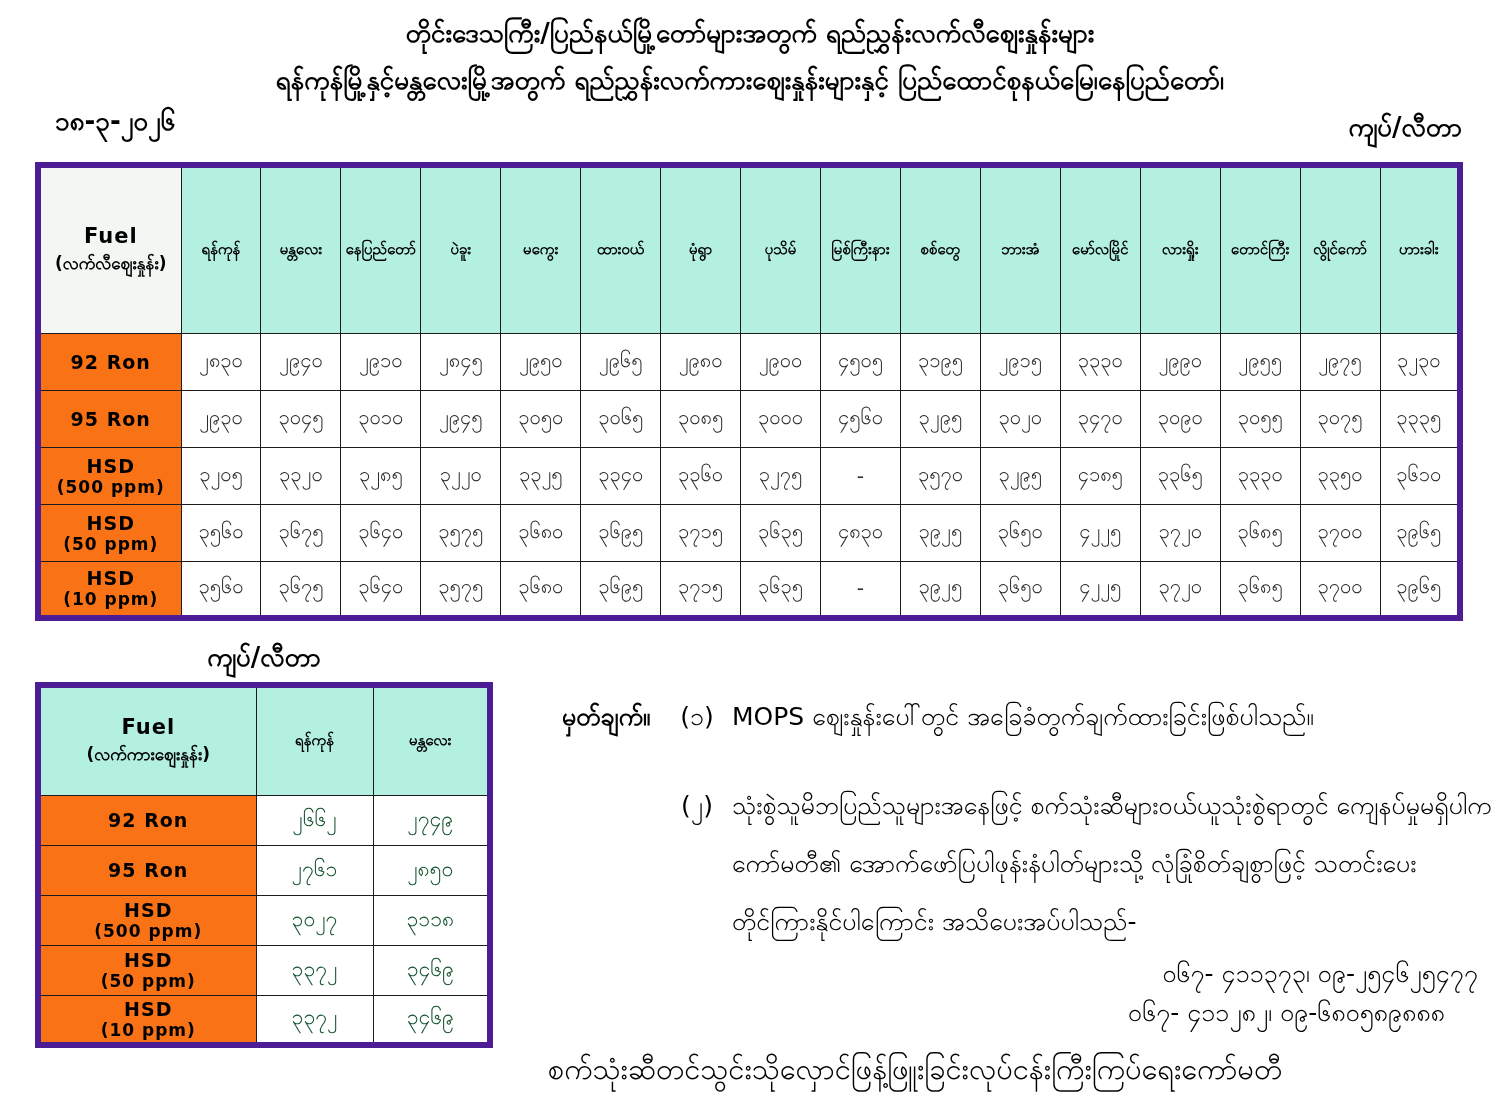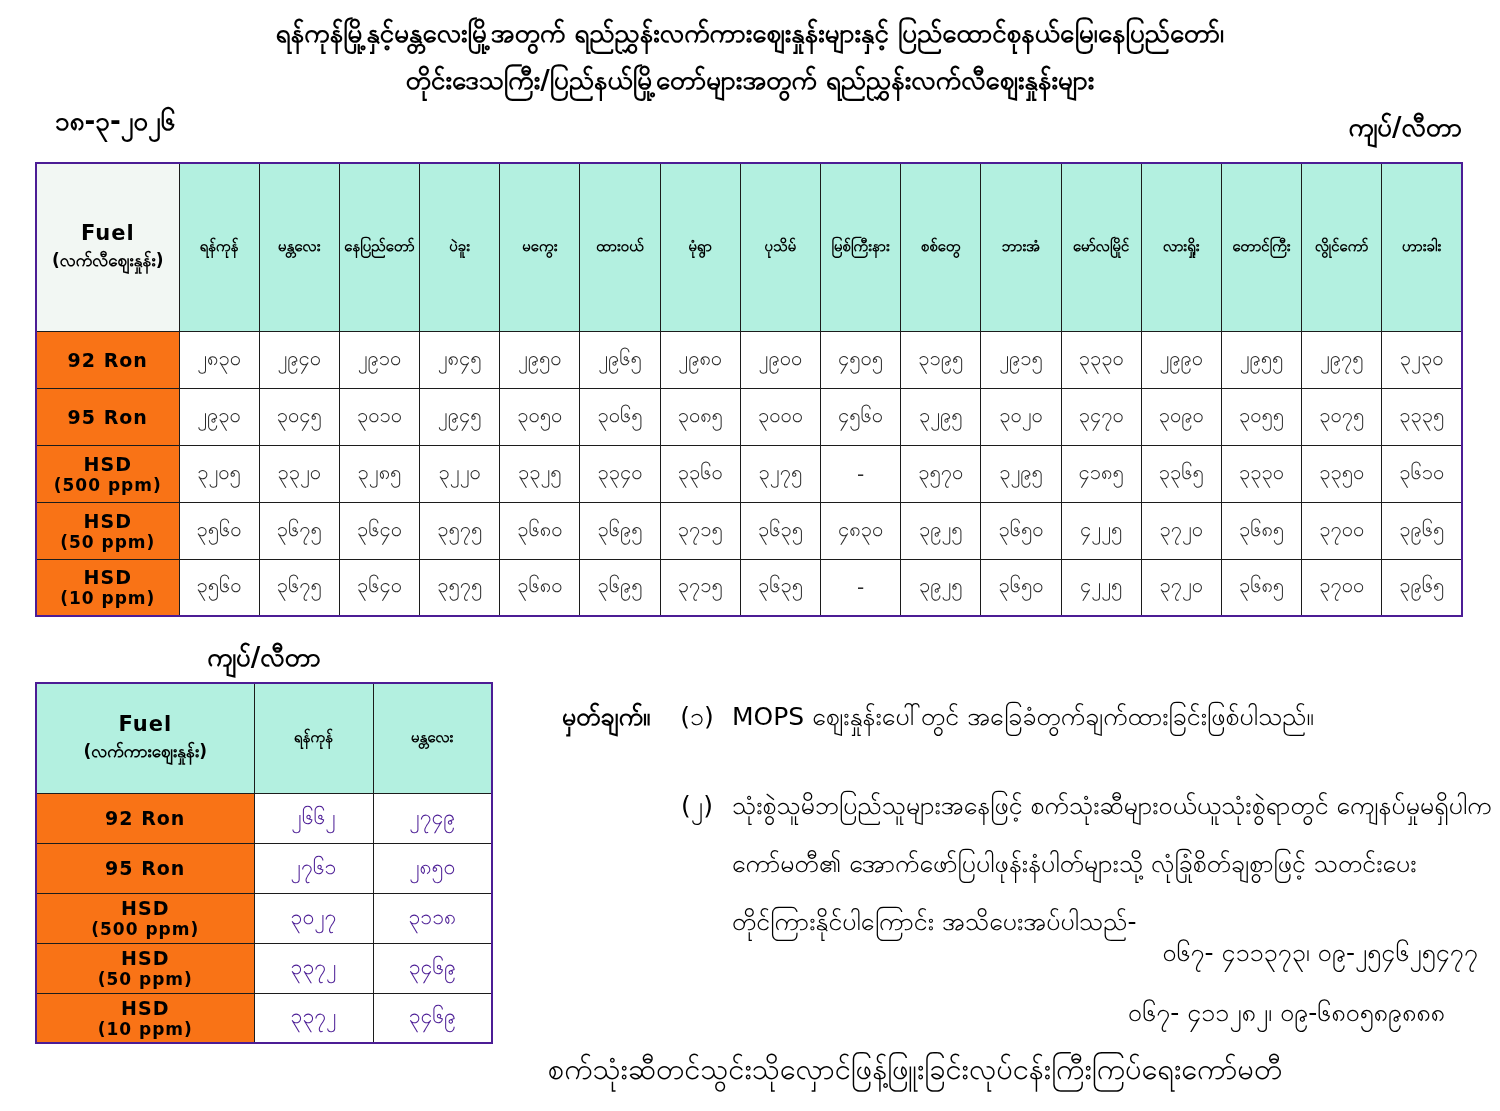--- a/index.html
+++ b/index.html
@@ -12,60 +12,60 @@
     font-weight:bold; font-size:26px; line-height:47px; }
   .date-label { position:absolute; left:55px; top:104px; font-size:26px; font-weight:bold; }
   .unit-top { position:absolute; right:38px; top:110px; font-size:26px; font-weight:bold; }
 
   .retail-wrap { position:absolute; left:35px; top:162px; width:1428px; }
   .wholesale-unit { position:absolute; left:35px; top:640px; width:458px; text-align:center;
     font-size:26px; font-weight:bold; }
   .wholesale-wrap { position:absolute; left:35px; top:682px; width:458px; }
 
   table.price-table { border-collapse:collapse; width:100%; table-layout:fixed;
-    border:2px solid #4c1d95; }
+    border:6px solid #4c1d95; }
   table.price-table th, table.price-table td {
     border:1px solid #1c1c1c; text-align:center; vertical-align:middle; padding:2px;
     overflow:hidden;
   }
   .retail thead tr { height:168px; }
   .retail tbody tr { height:57px; }
   .retail th.fuel-head, .retail td.fuel-cell { width:143px; }
   .wholesale thead tr { height:110px; }
   .wholesale tbody tr { height:50px; }
   .wholesale th.fuel-head, .wholesale td.fuel-cell { width:218px; }
 
   th.city-head { background:#b3f0e0; font-weight:bold; font-size:15px; }
   .retail th.fuel-head { background:#f2f7f3; }
   .wholesale th.fuel-head { background:#b3f0e0; }
   th.fuel-head .fh1 { font-weight:bold; font-size:21px; letter-spacing:1px; }
   th.fuel-head .fh2 { font-weight:bold; font-size:17px; margin-top:4px; }
   td.fuel-cell { background:#f97316; font-weight:bold; font-size:19px; letter-spacing:1px; }
   td.fuel-cell .f2 { font-size:17px; }
   td.val-cell { background:#ffffff; font-size:20px; color:#2b2b2b; }
-  .wholesale td.val-cell { font-size:21px; color:#4c1d95; }
+  .wholesale td.val-cell { font-size:21px; color:#14532d; }
 
   .notes { position:absolute; left:562px; top:700px; width:938px; font-size:25px; }
   .note-row1 { display:flex; align-items:flex-end; }
   .note-label { font-weight:bold; width:112px; flex:0 0 112px; }
   .note-num { width:46px; flex:0 0 46px; text-align:center; }
   .note-gap { width:12px; flex:0 0 12px; }
   .note-row2 { display:flex; align-items:flex-start; margin-top:40px; }
   .note2-lines div { line-height:58px; }
-  .phone-1 { position:absolute; right:22px; top:936px; font-size:25px;text-align:center; }
+  .phone-1 { position:absolute; right:22px; top:957px; font-size:25px;text-align:center; }
   .phone-2 { position:absolute; right:55px; top:996px; font-size:25px; }
   .footer-sign { position:absolute; left:360px; top:1050px; width:1110px; text-align:center;
     font-weight:normal; font-size:29px; }
 </style>
 </head>
 <body>
 
 <div class="title-block">
+  <div>တိုင်းဒေသကြီး/ပြည်နယ်မြို့တော်များအတွက် ရည်ညွှန်းလက်လီဈေးနှုန်းများ</div>
   <div>ရန်ကုန်မြို့နှင့်မန္တလေးမြို့အတွက် ရည်ညွှန်းလက်ကားဈေးနှုန်းများနှင့် ပြည်ထောင်စုနယ်မြေ၊နေပြည်တော်၊</div>
-  <div>တိုင်းဒေသကြီး/ပြည်နယ်မြို့တော်များအတွက် ရည်ညွှန်းလက်လီဈေးနှုန်းများ</div>
 </div>
 
 <div class="date-label">၁၈-၃-၂၀၂၆</div>
 <div class="unit-top">ကျပ်/လီတာ</div>
 
 <div class="retail-wrap">
   <table class="price-table retail">
     <thead>
         <tr id="retail-head">
           <th class="fuel-head">

